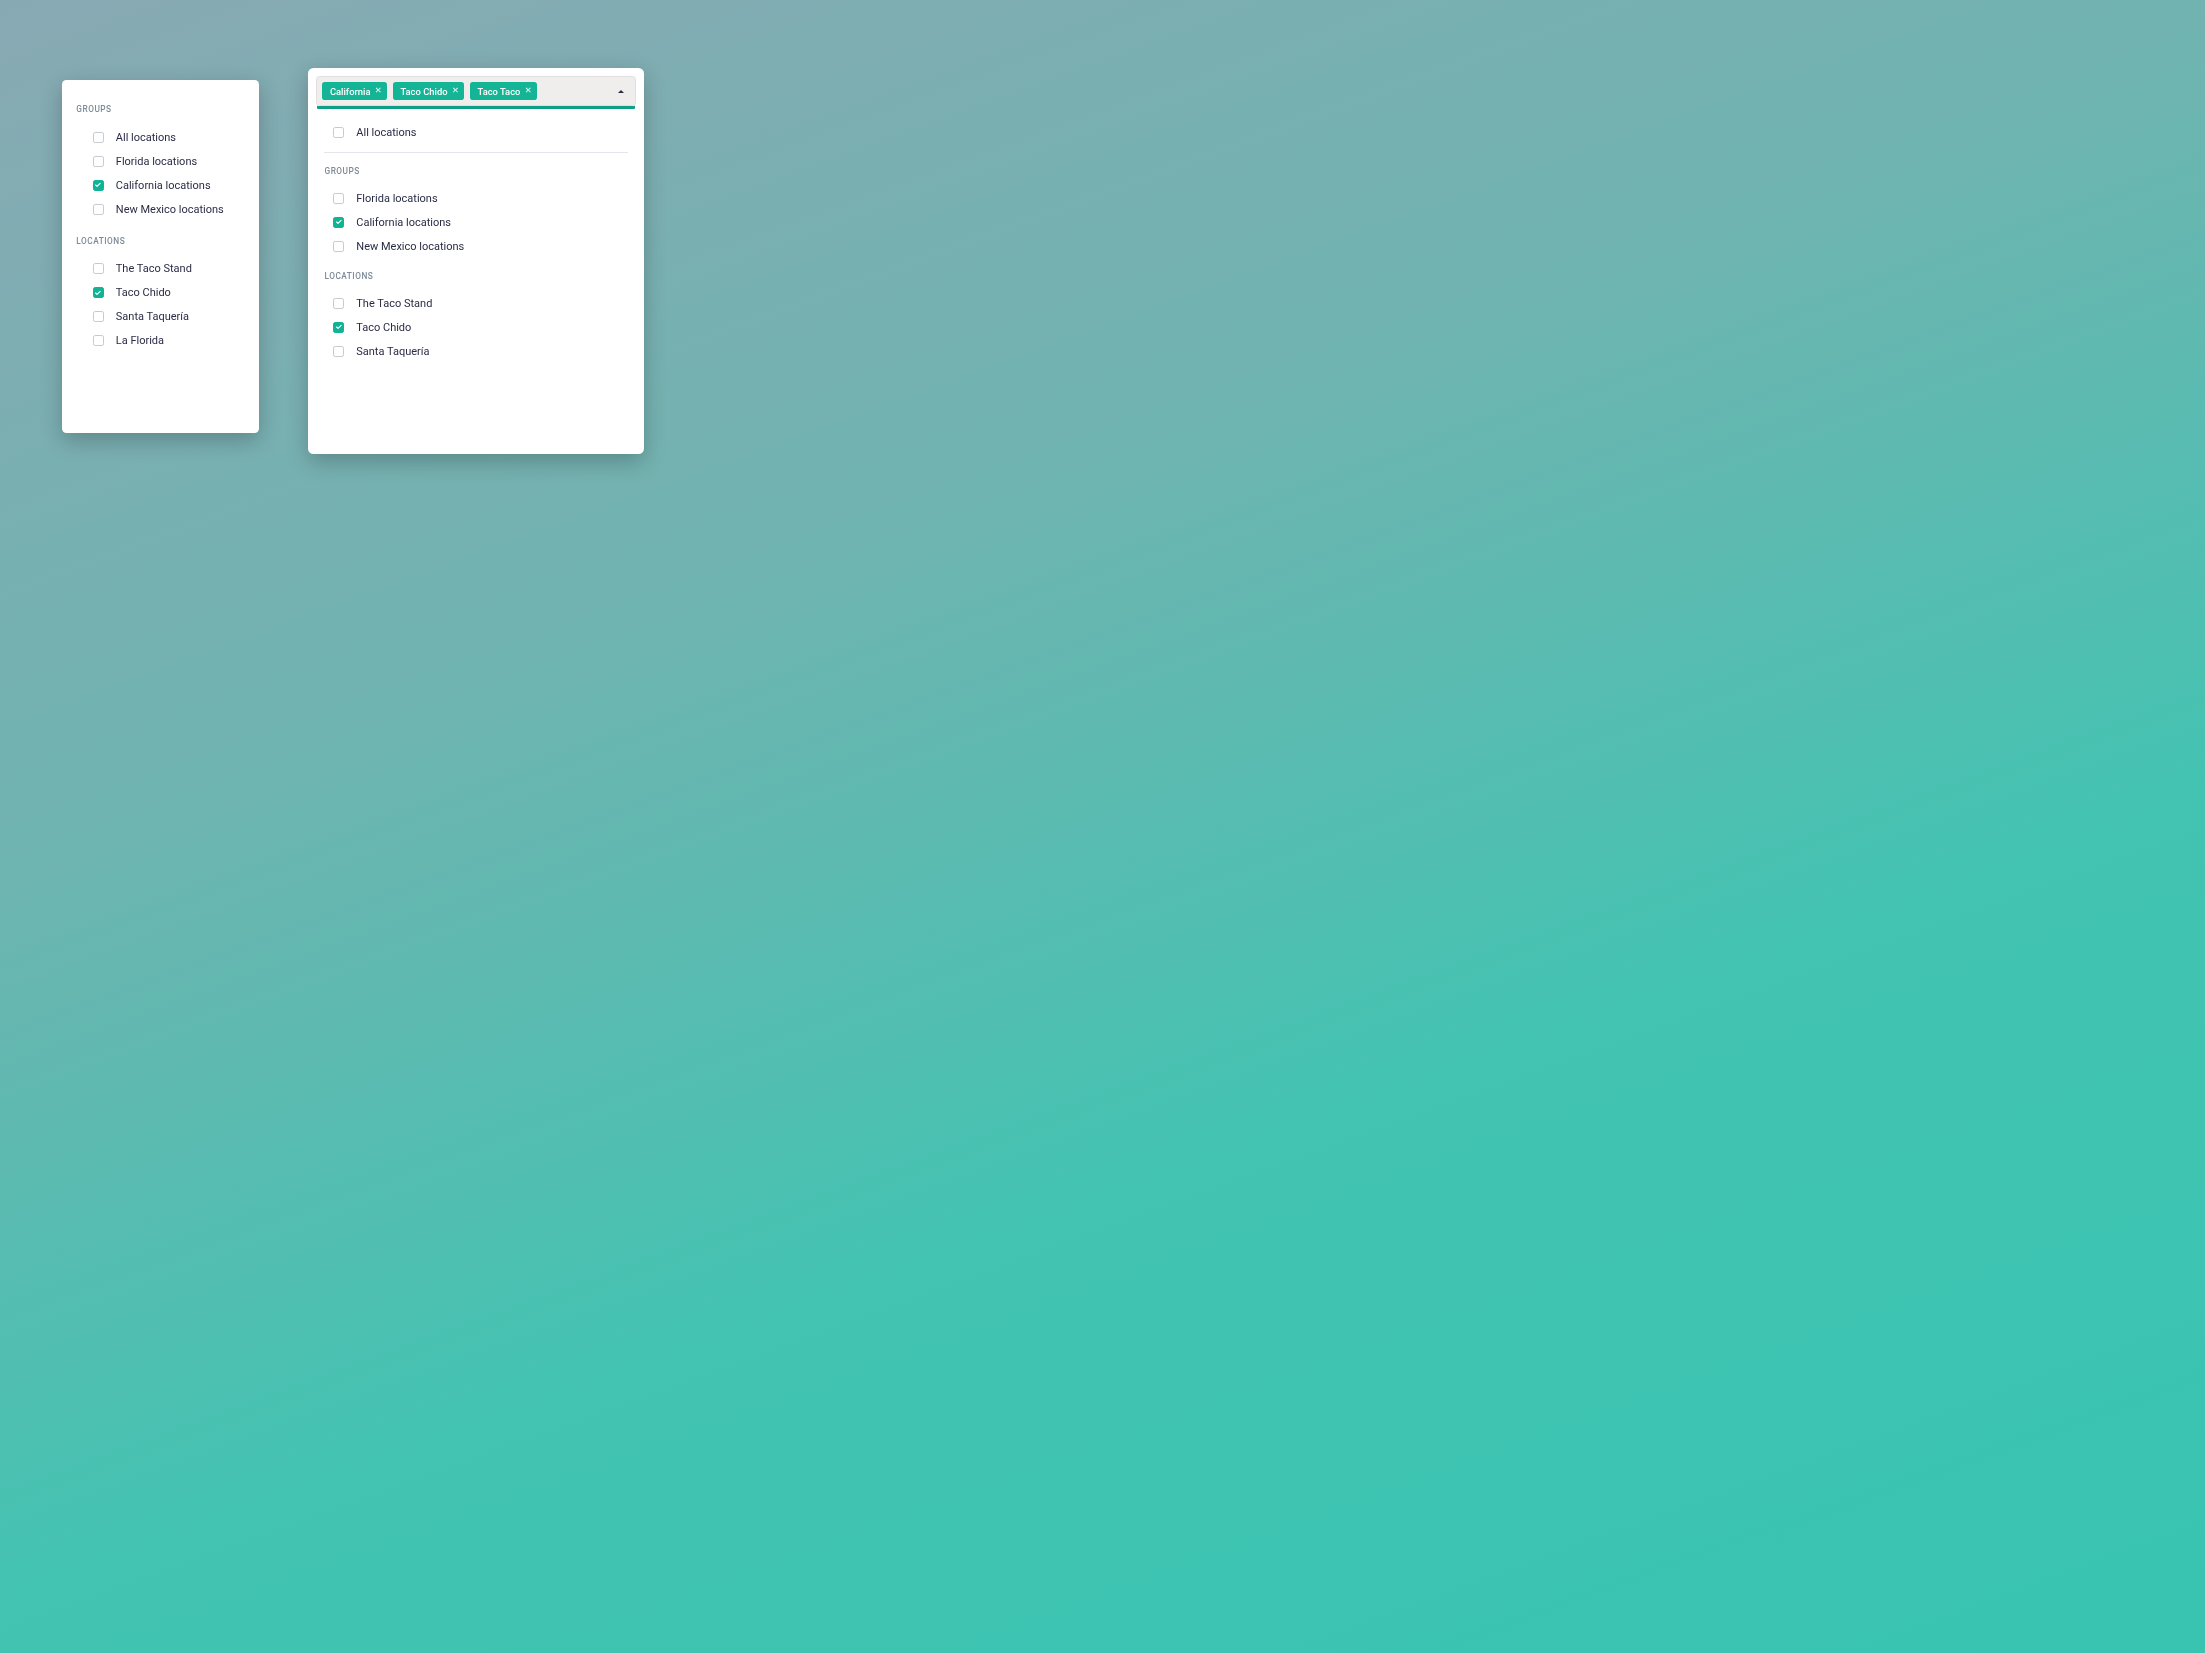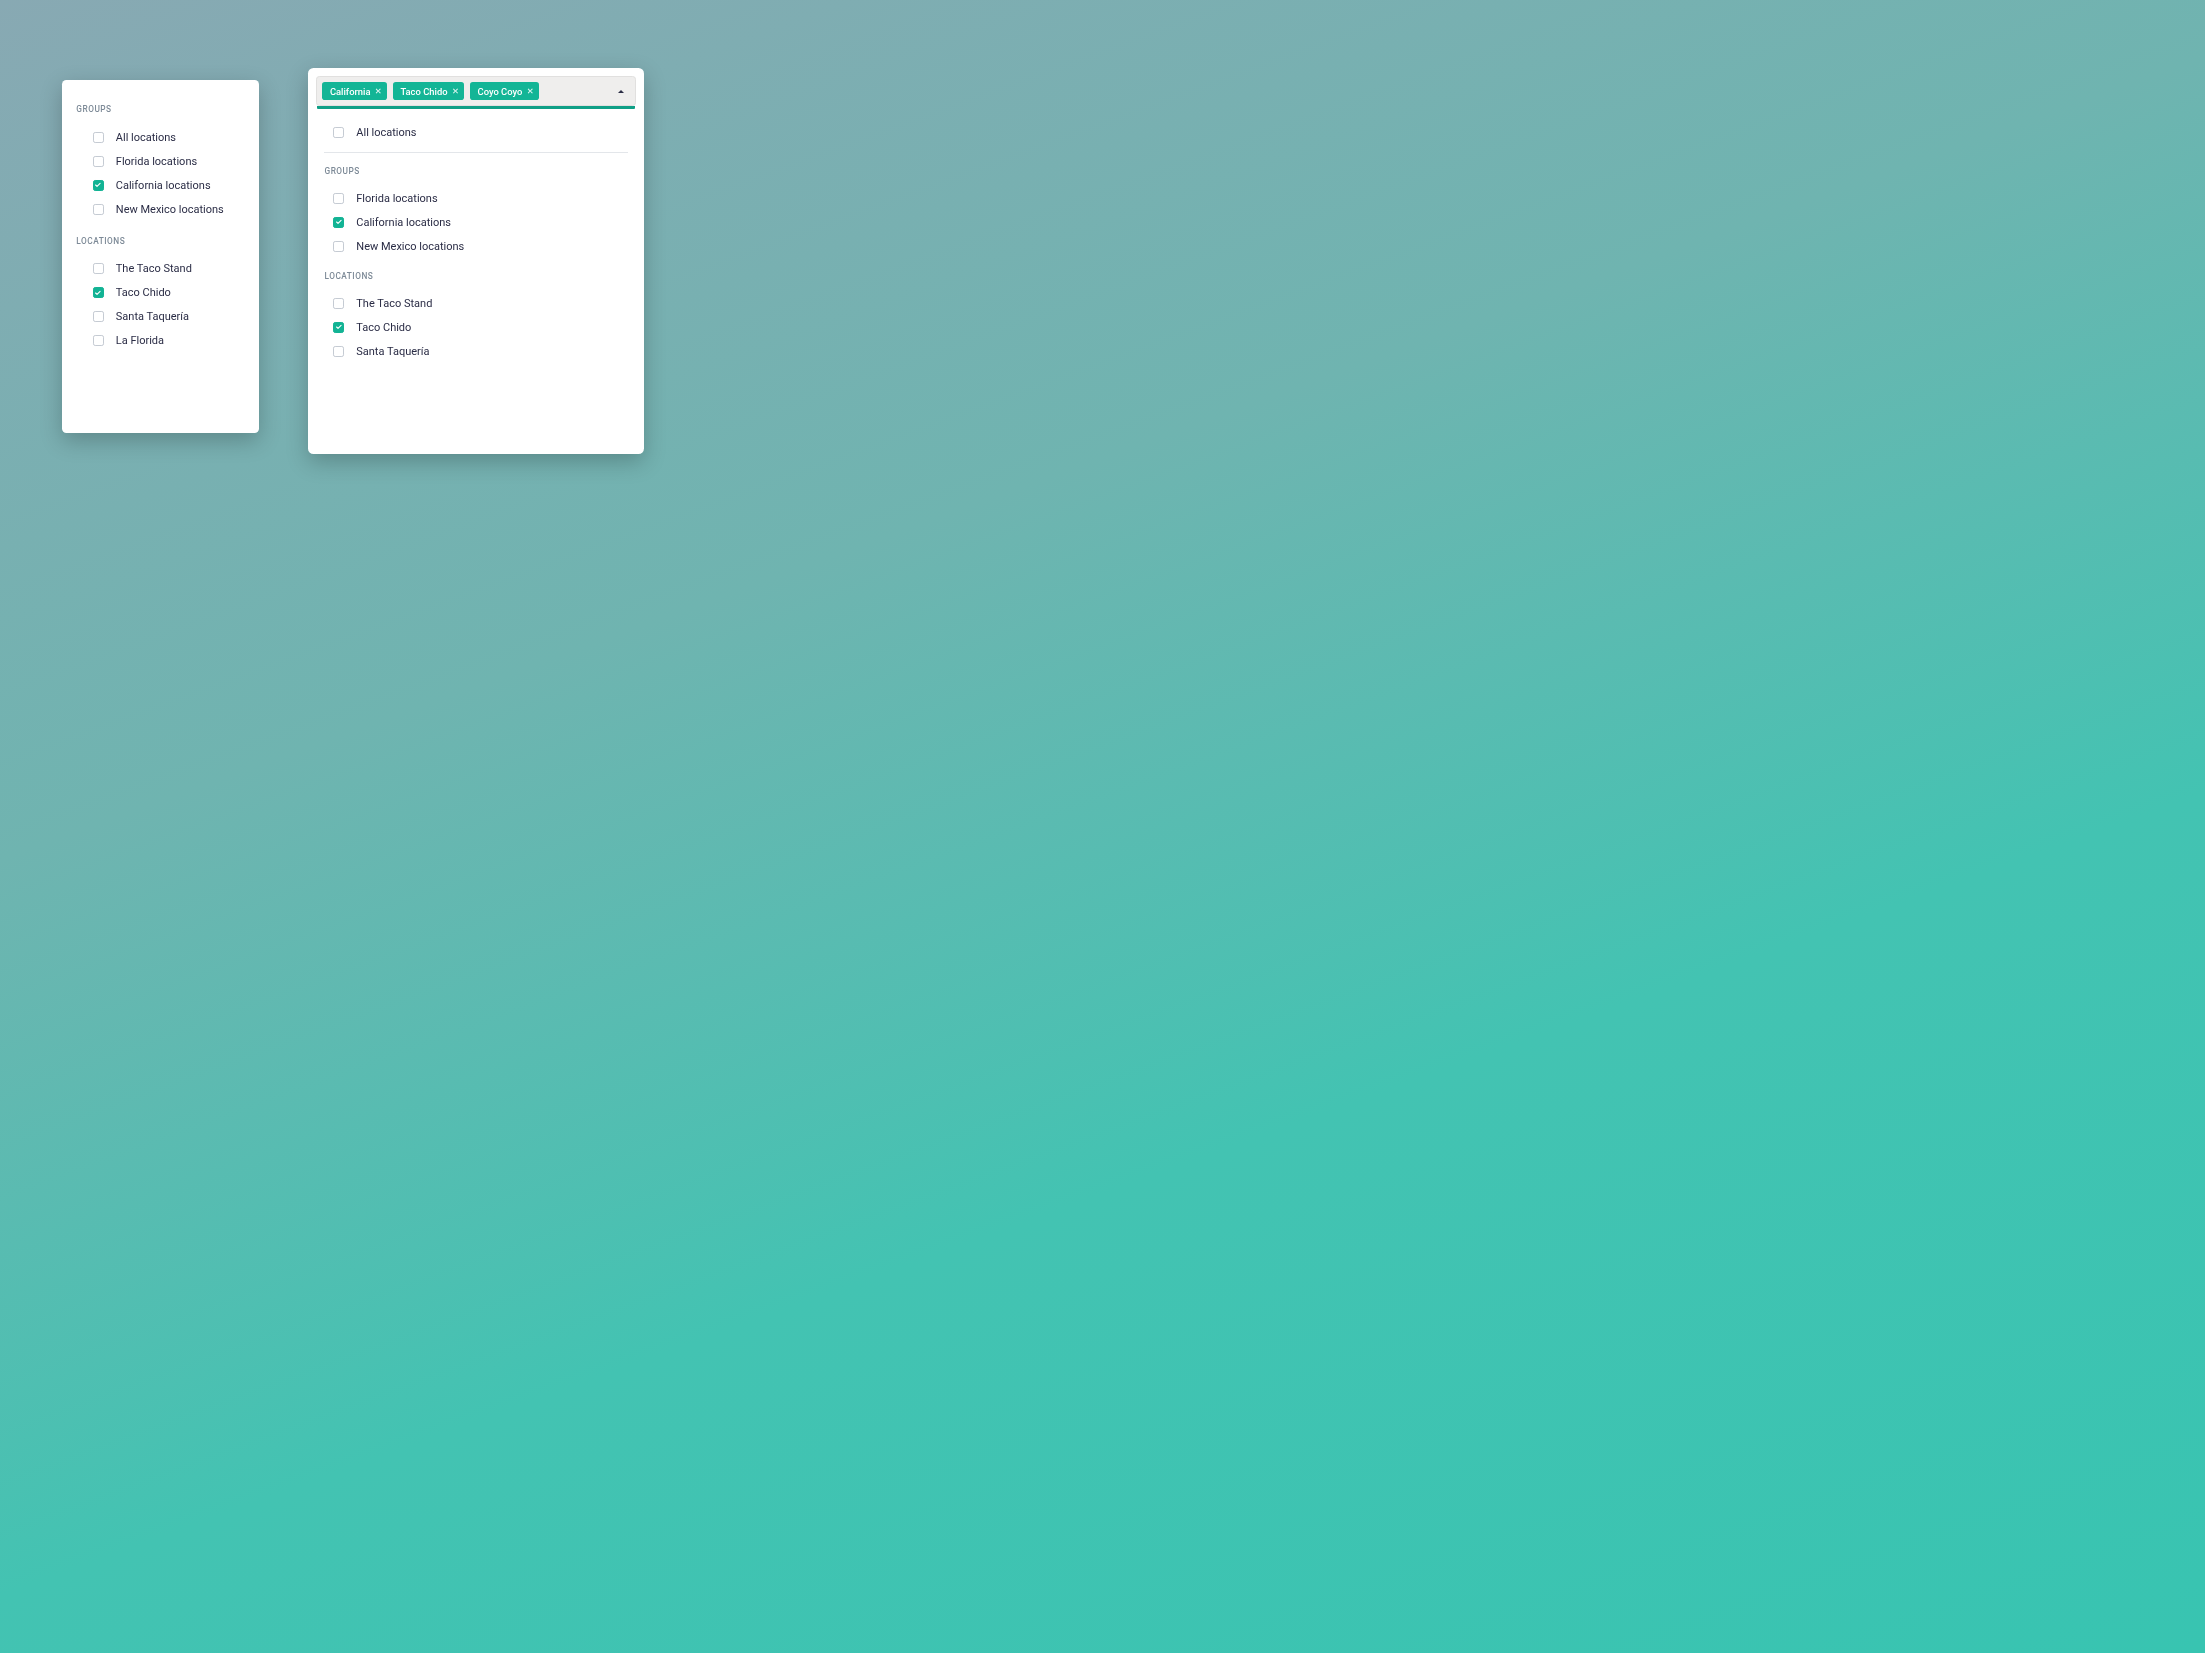--- a/index.html
+++ b/index.html
@@ -94,21 +94,21 @@
     position: relative;
   }
   .chipbar-underline {
     height: 2.2px;
     background: #0f9f86;
     border-radius: 0 0 1.1px 1.1px;
     margin: 0 1.1px;
   }
   .chip {
     display: inline-flex;
-    align-items: center;
+    align-items: flex-start;
     background: #13b596;
     color: #ffffff;
     font-size: 9.4px;
     font-weight: 500;
     padding: 3.9px 5.5px 3.9px 7.7px;
     border-radius: 2.8px;
     gap: 4.4px;
     cursor: default;
   }
   .chip .x {
@@ -202,21 +202,21 @@
   <div class="chipbar">
     <span class="chip">
       <span>California</span>
       <span class="x">✕</span>
     </span>
     <span class="chip">
       <span>Taco Chido</span>
       <span class="x">✕</span>
     </span>
     <span class="chip">
-      <span>Coyo Coyo</span>
+      <span>Taco Taco</span>
       <span class="x">✕</span>
     </span>
     <span class="caret"></span>
   </div>
   <div class="chipbar-underline"></div>
 
   <div class="body">
 
     <div class="row tight">
       <span class="checkbox"></span>

